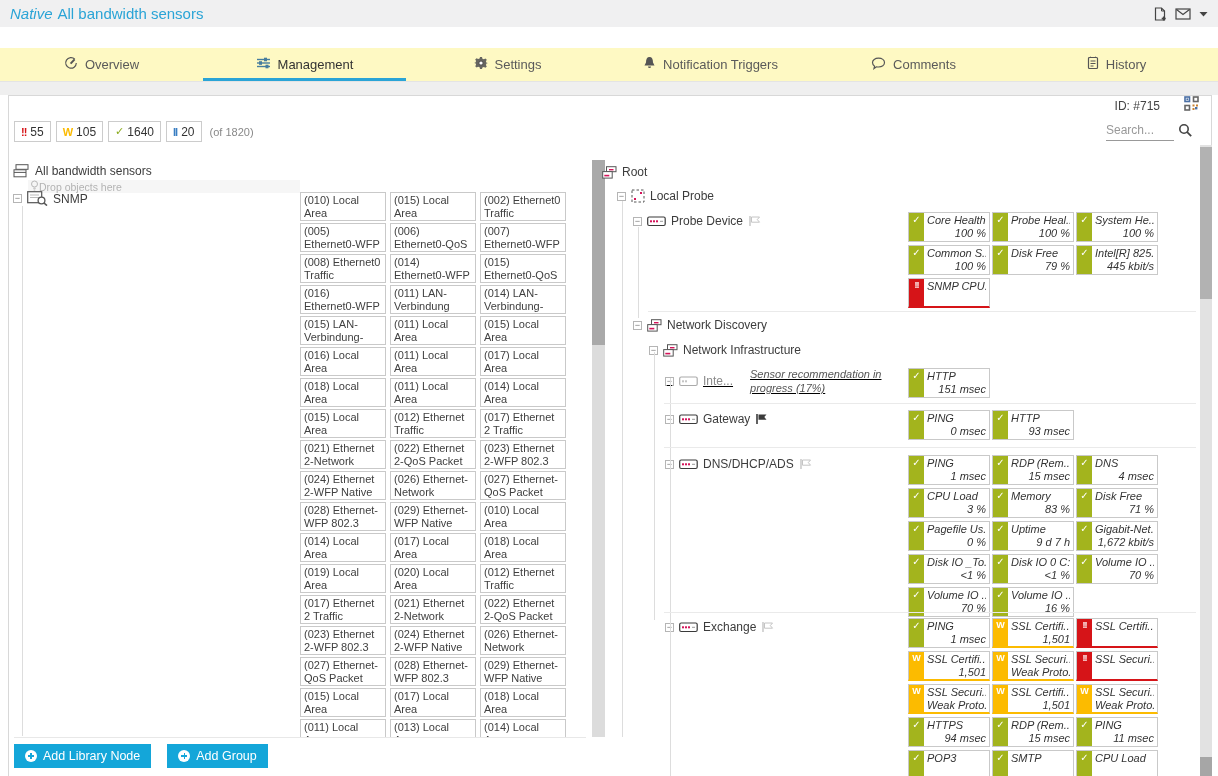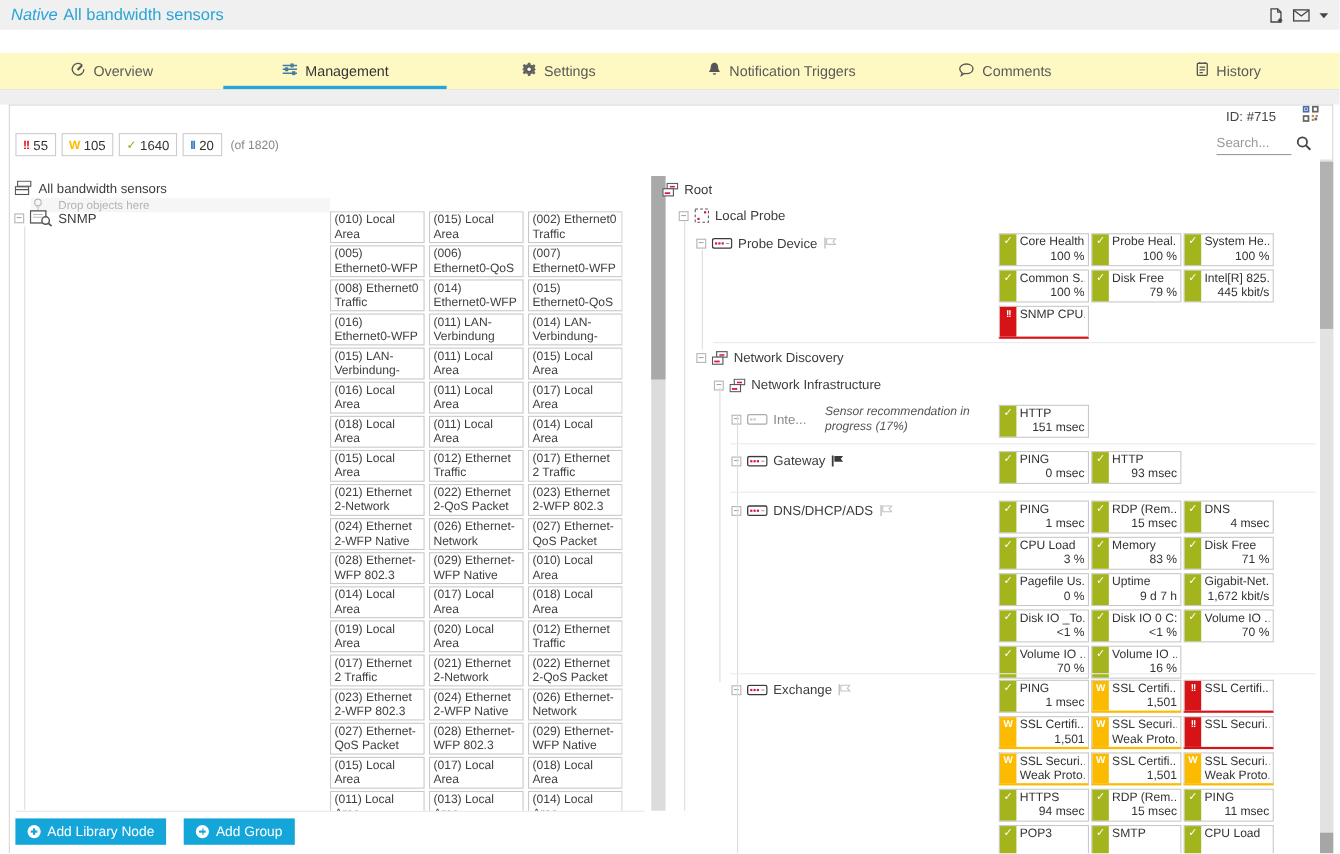--- a/index.html
+++ b/index.html
@@ -30,21 +30,21 @@
   .badge .glyph{font-weight:bold;font-size:11px;letter-spacing:-1px;}
   #total-count{font-size:11px;color:#888;margin-left:3px;}
   #object-id{position:absolute;left:1020px;top:99px;width:140px;text-align:right;font-size:12px;color:#444;}
   #qr-icon{position:absolute;left:1184px;top:96px;}
   #search-input{position:absolute;left:1106px;top:123px;width:68px;height:17px;border-bottom:1px solid #999;
                 font-size:12px;color:#999;}
   #search-icon{position:absolute;left:1178px;top:123px;}
   
   .treelabel{font-size:12px;color:#3c3c3c;white-space:nowrap;}
   #drop-hint{position:absolute;left:28px;top:180px;width:272px;height:13px;background:#f6f6f6;
-             display:flex;align-items:center;gap:14px;font-size:10.5px;color:#b3b3b3;padding-left:2px;box-sizing:border-box;}
+             display:flex;align-items:center;gap:0;font-size:10.5px;color:#b3b3b3;padding-left:2px;box-sizing:border-box;}
   .expander{width:9px;height:9px;border:1px solid #b5b5b5;background:#fff;box-sizing:border-box;
             display:flex;align-items:center;justify-content:center;font-size:9px;line-height:5px;color:#777;flex:none;}
   .vline{position:absolute;width:1px;background:#ddd;}
   .hsep{position:absolute;height:1px;background:#eaeaea;}
   
   #library-grid{position:absolute;left:300px;top:192px;width:266px;height:545px;overflow:hidden;
                 display:flex;flex-wrap:wrap;column-gap:4px;row-gap:2px;align-content:flex-start;}
   .gtile{width:86px;height:29px;border:1px solid #c9c9c9;background:#fff;box-sizing:border-box;
          padding:1px 3px;font-size:11px;line-height:13px;color:#404040;overflow:hidden;}
   
@@ -56,21 +56,21 @@
   .node-note{font-size:11px;line-height:14px;font-style:italic;color:#555;width:152px;margin-left:12px;}
   .tilewrap{position:absolute;width:250px;display:flex;flex-wrap:wrap;column-gap:2px;row-gap:3px;}
   .tile{width:82px;height:30px;background:#fff;border:1px solid #c9c9c9;box-sizing:border-box;display:flex;}
   .tile.s-warn{border-bottom:2px solid var(--warn);}
   .tile.s-err{border-bottom:2px solid var(--error);}
   .strip{width:15px;flex:none;display:flex;justify-content:center;align-items:flex-start;
          color:#fff;font-weight:bold;font-size:10px;line-height:13px;}
   .s-ok .strip{background:var(--ok);}
   .s-warn .strip{background:var(--warn);font-size:9px;}
   .s-err .strip{background:var(--error);font-size:9px;letter-spacing:-1px;}
-  .tbody{flex:1;padding:1px 3px;overflow:hidden;}
+  .tbody{flex:1;padding:1px 3px;overflow:hidden;font-style:italic;}
   .tname{font-size:11px;line-height:13px;white-space:nowrap;overflow:hidden;color:#333;}
   .tval{font-size:11px;line-height:13px;text-align:right;white-space:nowrap;overflow:hidden;color:#333;}
   
   #footer-buttons{position:absolute;left:14px;top:744px;display:flex;gap:16px;}
   .btn{display:inline-flex;align-items:center;gap:6px;height:24px;padding:0 11px;border:none;
        background:var(--accent2);color:#fff;font-size:12.5px;font-family:inherit;cursor:pointer;}
   .plus{width:12px;height:12px;border-radius:50%;background:#fff;position:relative;flex:none;}
   .plus::before,.plus::after{content:"";position:absolute;background:var(--accent2);}
   .plus::before{left:3px;top:5.25px;width:6px;height:1.5px;}
   .plus::after{left:5.25px;top:3px;width:1.5px;height:6px;}
@@ -420,21 +420,21 @@
         <span class="icon">
           <svg width="15" height="13" viewBox="0 0 15 13">
             <rect x="4.5" y="0.7" width="9.5" height="5" stroke="#555" fill="#fff"></rect>
             <rect x="7" y="3" width="4.5" height="1.4" fill="#d4145a"></rect>
             <rect x="0.7" y="5.6" width="9.5" height="6.5" stroke="#555" fill="#fff"></rect>
             <rect x="2.3" y="8.8" width="5" height="1.6" fill="#d4145a"></rect>
           </svg>
         </span>
         <span class="treelabel">Network Infrastructure</span>
       </div>
-      <div class="node-row" style="left: 665px; top: 367px;">
+      <div class="node-row" style="left: 665px; top: 367px; text-decoration: underline;">
         <span class="expander">−</span>
         <span class="icon">
           <svg width="19" height="11" viewBox="0 0 19 11">
             <rect x="0.7" y="1" width="17.5" height="8.5" rx="1.5" stroke="#aaa" fill="#fff" stroke-width="1.2"></rect>
             <g fill="#c4c4c4">
               <rect x="3" y="4.3" width="2" height="2"></rect>
               <rect x="6" y="4.3" width="2" height="2"></rect>
             </g>
           </svg>
         </span>

